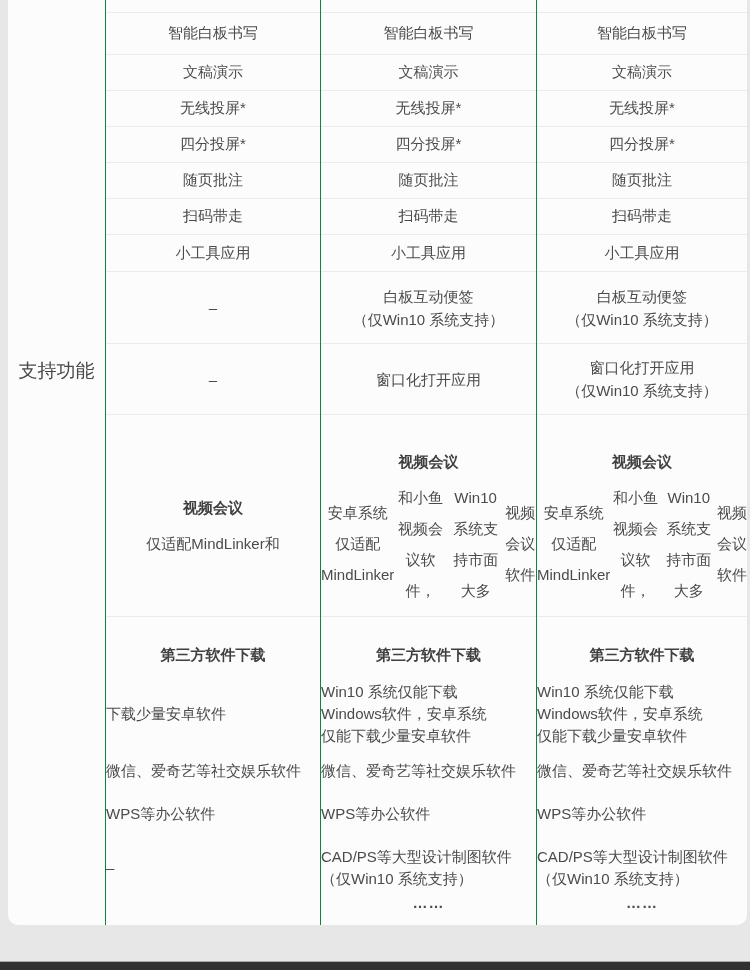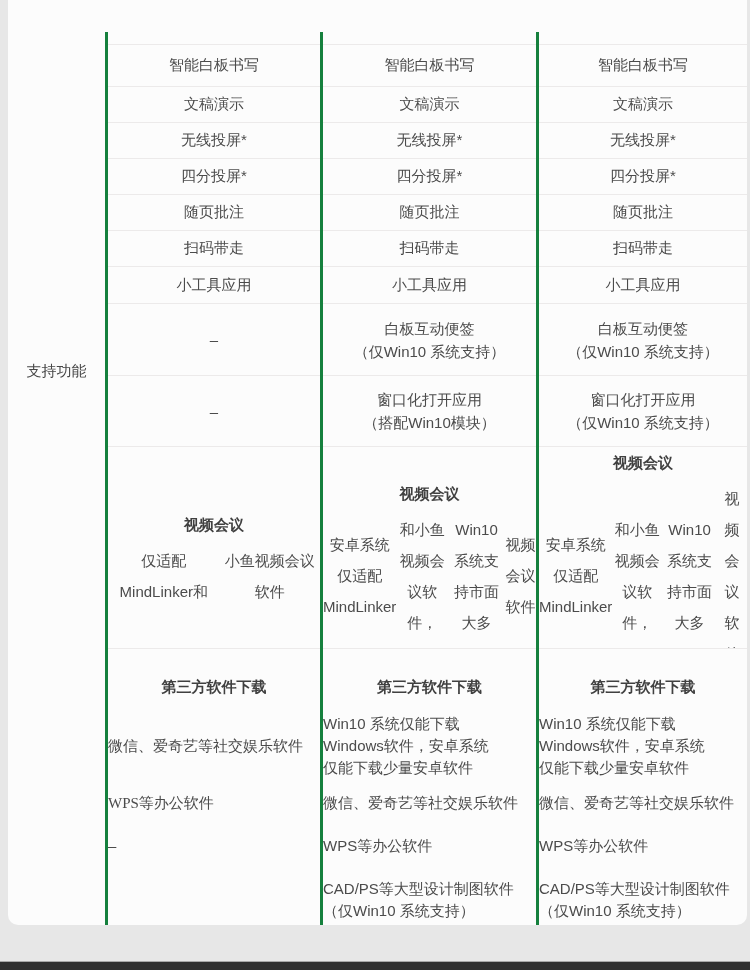--- a/index.html
+++ b/index.html
@@ -15,24 +15,24 @@
     position:absolute;left:8px;top:0;
     width:739px;height:925px;
     background:#fcfcfc;
     border-radius:0 0 10px 10px;
     display:flex;
     overflow:hidden;
   }
   .side-col{width:97px;position:relative;flex:none;}
   .side-label{
     position:absolute;top:361px;left:0;width:100%;
-    text-align:center;font-size:15px;line-height:20px;color:#474747;
+    text-align:center;font-size:19px;line-height:20px;color:#474747;
   }
   .cols{display:flex;flex:1;}
-  .col{border-left:3px solid #15803d;box-sizing:border-box;flex:none;margin-top:32px;}
+  .col{border-left:1px solid #15803d;box-sizing:border-box;flex:none;}
   .col:nth-child(1){width:215px;}
   .col:nth-child(2){width:216px;}
   .col:nth-child(3){width:211px;}
   .cell{
     box-sizing:border-box;
     border-bottom:1px solid #eceaea;
     display:flex;flex-direction:column;align-items:center;
     font-size:15px;
     overflow:hidden;
   }
@@ -104,25 +104,27 @@
         <div class="cell note">
           <div class="line">–</div>
         </div>
         <div class="cell note">
           <div class="line">–</div>
         </div>
         <div class="cell video">
           <div class="sec-title">视频会议</div>
           <div class="vbody">
             <div class="line">仅适配MindLinker和</div>
-            <div class="line">小鱼视频会议软件</div>
           </div>
         </div>
         <div class="cell download">
           <div class="sec-title">第三方软件下载</div>
+          <div class="block">
+            <div class="line">下载少量安卓软件</div>
+          </div>
           <div class="block">
             <div class="line">微信、爱奇艺等社交娱乐软件</div>
           </div>
           <div class="block">
             <div class="line">WPS等办公软件</div>
           </div>
           <div class="block">
             <div class="line">–</div>
           </div>
         </div>
@@ -149,21 +151,20 @@
         </div>
         <div class="cell simple">
           <div class="line">小工具应用</div>
         </div>
         <div class="cell note">
           <div class="line">白板互动便签</div>
           <div class="line">（仅Win10 系统支持）</div>
         </div>
         <div class="cell note">
           <div class="line">窗口化打开应用</div>
-          <div class="line">（搭配Win10模块）</div>
         </div>
         <div class="cell video">
           <div class="sec-title">视频会议</div>
           <div class="vbody">
             <div class="line">安卓系统仅适配MindLinker</div>
             <div class="line">和小鱼视频会议软件，</div>
             <div class="line">Win10 系统支持市面大多</div>
             <div class="line">视频会议软件</div>
           </div>
         </div>

